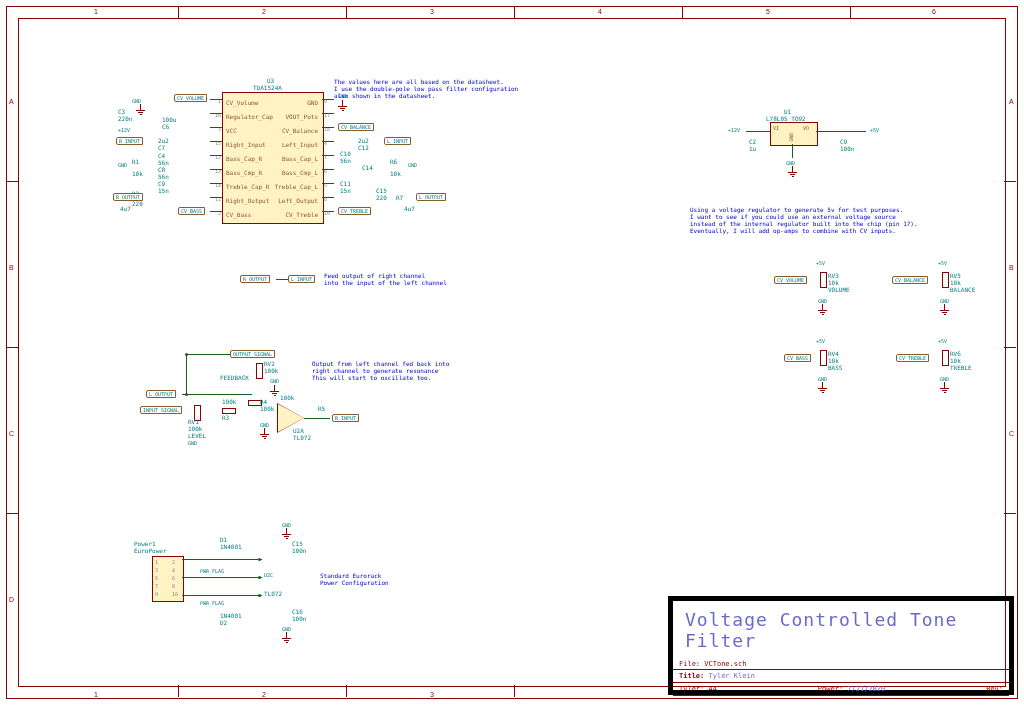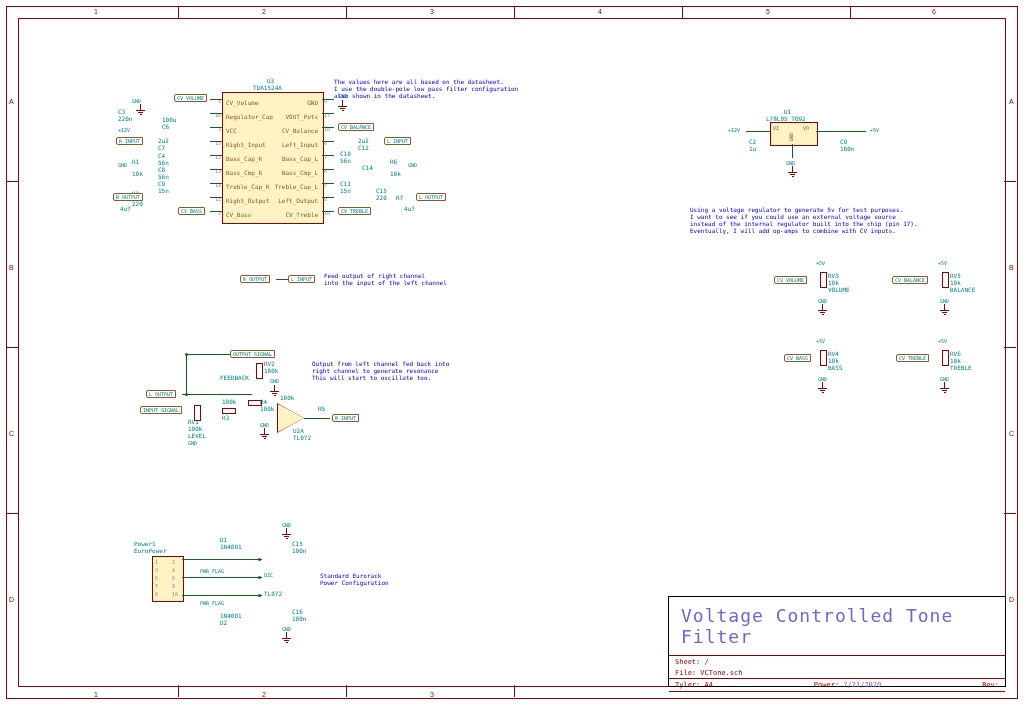--- a/index.html
+++ b/index.html
@@ -7,21 +7,21 @@
   .frame{position:absolute;border:1px solid #8b0000}
   .inner-frame{position:absolute;border:1px solid #8b0000}
   .coord{position:absolute;font:7px sans-serif;color:#8b0000}
   .tick{position:absolute;background:#8b0000}
   .ic-body{position:absolute;background:#fff3c4;border:1px solid #8b0000;font:6px monospace}
   .comment{position:absolute;font:6px monospace;color:#0000cd}
   .wire{position:absolute;background:#1b5e20}
   .net{position:absolute;font:5px monospace;color:#008080;border:1px solid #8b5a2b;padding:0 2px;background:#fff;border-radius:2px 0 0 2px}
   .label-small{position:absolute;font:6px monospace;color:#008080}
   .pwr{position:absolute;font:5px monospace;color:#008080}
-  .titleblock{position:absolute;border:1px solid #000000;font:7px monospace;color:#8b0000}
+  .titleblock{position:absolute;border:5px solid #000000;font:7px monospace;color:#8b0000}
   .tb-row{border-top:1px solid #8b0000;padding:2px 6px;display:flex;justify-content:space-between}
   .tb-title{font:18px monospace;color:#6a6acd;padding:8px 12px;letter-spacing:1px}
   .res-sym{position:absolute;border:1px solid #8b0000;width:12px;height:4px}
   .gnd{position:absolute}
   .gnd .stem{position:absolute;width:1px;height:6px;background:#8b0000;left:4px}
   .gnd .bar1{position:absolute;width:9px;height:1px;background:#8b0000;top:6px}
   .gnd .bar2{position:absolute;width:5px;height:1px;background:#8b0000;top:8px;left:2px}
   .gnd .bar3{position:absolute;width:2px;height:1px;background:#8b0000;top:10px;left:3.5px}
   .pot{position:absolute;border:1px solid #8b0000;width:5px;height:14px}
   .opamp{position:absolute}
@@ -405,24 +405,24 @@
       <div class="bar1"></div>
       <div class="bar2"></div>
       <div class="bar3"></div>
     </div>
 
   <div class="comment" style="left:320px;top:572px;white-space:pre">Standard Eurorack
 Power Configuration</div>
 
   <div class="titleblock" style="left:668px;top:596px;width:336px;height:89px">
     <div class="tb-title">Voltage Controlled Tone Filter</div>
+    <div style="padding:1px 6px">File: VCTone.sch</div>
     <div class="tb-row">
-        <span>Sheet: /</span>
+        <span><b>Title:</b> <span style="color:#6a6acd">Tyler Klein</span></span>
       </div>
-    <div style="padding:1px 6px">File: VCTone.sch</div>
     <div class="tb-row">
       <span>Tyler: A4</span>
       <span><span>Power:</span> <span style="color:#6a6acd">7/21/2020</span></span>
       <span>Rev:</span>
     </div>
     <div class="tb-row">
       
       
     </div>
   </div>

